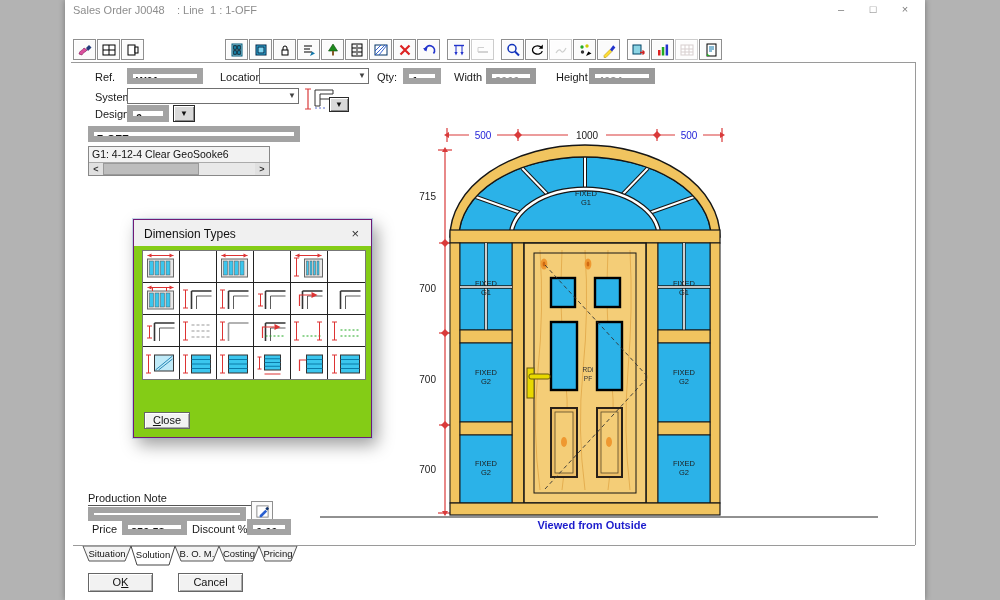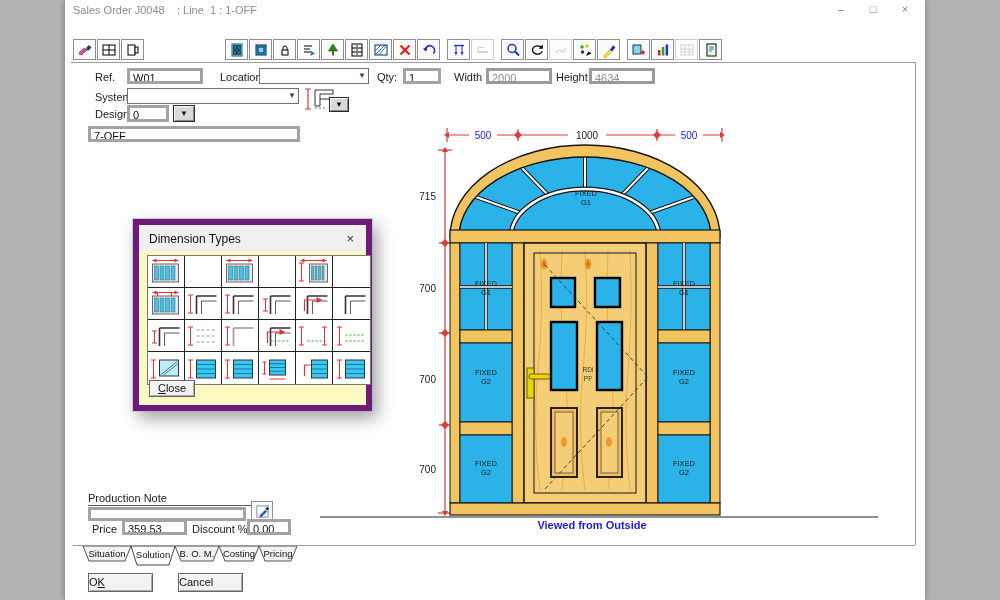--- a/index.html
+++ b/index.html
@@ -29,22 +29,22 @@
   .tbtn.disabled { opacity:.45; filter:grayscale(.8); }
   .tbtn svg { display:block; }
 
   
   .hline-top { position:absolute; left:6px; top:62px; width:844px; height:0;
     border-top:1px solid #9a9a9a; border-bottom:1px solid #fff; }
   .vline-right { position:absolute; left:850px; top:62px; width:0; height:483px; border-left:1px solid #9a9a9a; }
   .hline-bottom { position:absolute; left:8px; top:545px; width:842px; height:0; border-top:1px solid #9a9a9a; }
 
   .lbl { position:absolute; font-size:11px; color:#1a1a1a; white-space:pre; }
-  .inp { position:absolute; border:3px solid #a3a3a3; background:#fff; font-size:11px;
-    color:#111; padding:1px 3px; line-height:12px; white-space:pre; overflow:hidden; }
+  .inp { position:absolute; border:6px solid #a3a3a3; background:#fff; font-size:11px;
+    color:#111; padding:1px 3px; line-height:12px; white-space:pre; overflow:hidden;font-weight:bold; }
   .inp.dis { color:#909090; border-color:#9a9a9a; }
   .combo { position:absolute; border:1px solid #707070; background:#fff; font-size:11px;
     color:#111; padding:1px 16px 1px 3px; white-space:pre; overflow:hidden; }
   .combo .arr { position:absolute; right:2px; top:2px; font-size:8px; color:#444; }
   .dd3d { position:absolute; background:#d9d9d9; border:1px solid #2a2a2a;
     box-shadow:inset 1px 1px 0 #fff, inset -1px -1px 0 #8a8a8a;
     font-size:8px; color:#111; text-align:center; line-height:14px; }
 
   
   .glassbox { position:absolute; left:23px; top:146px; width:182px; height:30px;
@@ -60,41 +60,41 @@
   
   .pnlabel { position:absolute; left:23px; top:492px; width:180px; font-size:11px;
     color:#1a1a1a; border-bottom:1px solid #555; padding-bottom:1px; }
   .editbtn { position:absolute; left:186px; top:501px; width:22px; height:21px;
     background:#fbfbfb; border:1px solid #8f8f8f; display:flex; align-items:center; justify-content:center; }
 
   
   #drawing { position:absolute; left:250px; top:125px; }
 
   
-  .dialog { position:absolute; left:68px; top:219px; width:239px; height:192px;
-    background:#fef9c3; border:6px solid #701a75; z-index:50;
+  .dialog { position:absolute; left:68px; top:219px; width:239px; height:219px;
+    background:#84cc16; border:1px solid #701a75; z-index:50;
     box-shadow:0 0 0 1px rgba(150,185,220,.55), 5px 7px 16px rgba(0,0,0,.38); }
   .dialog .dtitlebar { position:absolute; left:0; top:0; width:100%; height:26px; background:#f0f0f0; }
   .dialog .dtitle { position:absolute; left:10px; top:7px; font-size:12px; color:#111; }
   .dialog .dclose { position:absolute; right:12px; top:6px; font-size:13px; color:#333; cursor:default; }
   .dgrid { position:absolute; left:8px; top:30px; width:224px; height:130px; background:#fff;
     border:1px solid #777; display:grid; grid-template-columns:repeat(6,1fr); grid-template-rows:repeat(4,1fr); }
   .dcell { border-right:1px solid #222; border-bottom:1px solid #222;
     display:flex; align-items:center; justify-content:center; overflow:hidden; background:#fff; }
   .dcell:nth-child(6n) { border-right:none; }
   .dcell:nth-child(n+19) { border-bottom:none; }
   .closebtn { position:absolute; left:10px; bottom:8px; width:46px; height:17px;
     background:#f2f2f2; border:1px solid #666; box-shadow:inset 1px 1px 0 #fff, inset -1px -1px 0 #aaa;
     font-size:11px; color:#111; text-align:center; line-height:15px; }
 
   
   #tabs { position:absolute; left:16px; top:546px; }
   .btn { position:absolute; width:65px; height:19px; background:#f2f2f2; border:1px solid #666;
     box-shadow:inset 1px 1px 0 #fff, inset -1px -1px 0 #aaa; font-size:11px; color:#111;
-    text-align:left; line-height:17px; }
+    text-align:center; line-height:17px; }
   .u { text-decoration:underline; }
 </style>
 </head>
 <body>
 
 <div class="desktop">
   <div class="window">
 
     <div class="titlebar">
       <span class="title">Sales Order J0048    : Line  1 : 1-OFF</span>
@@ -270,21 +270,21 @@
     <span class="lbl" style="left:30px;top:71px">Ref.</span>
     <div class="inp" style="left:62px;top:68px;width:76px;height:16px">W01</div>
     <span class="lbl" style="left:155px;top:71px">Location</span>
     <div class="combo" style="left:194px;top:68px;width:110px;height:16px">
       <span>Front Door</span>
       <span class="arr">▼</span>
     </div>
     <span class="lbl" style="left:312px;top:71px">Qty:</span>
     <div class="inp" style="left:338px;top:68px;width:38px;height:16px">1</div>
     <span class="lbl" style="left:389px;top:71px">Width</span>
-    <div class="inp dis" style="left:421px;top:68px;width:66px;height:16px">2000</div>
+    <div class="inp dis" style="left:421px;top:68px;width:50px;height:16px">2000</div>
     <span class="lbl" style="left:491px;top:71px">Height</span>
     <div class="inp dis" style="left:524px;top:68px;width:66px;height:16px">4634</div>
 
     <span class="lbl" style="left:30px;top:91px">System</span>
     <div class="combo" style="left:62px;top:88px;width:172px;height:16px">
       <span>SY04  Int.Glazed Doors</span>
       <span class="arr">▼</span>
     </div>
 
     <div style="position:absolute;left:238px;top:85px;width:54px;height:30px">
@@ -297,20 +297,28 @@
         <line x1="12" y1="23" x2="24" y2="23" stroke="#5a6fd0" stroke-dasharray="2 2"></line>
       </svg>
       <div class="dd3d" style="left:26px;top:12px;width:20px;height:15px"><span>▼</span></div>
     </div>
 
     <span class="lbl" style="left:30px;top:108px">Design</span>
     <div class="inp" style="left:62px;top:105px;width:42px;height:17px">0</div>
     <div class="dd3d" style="left:108px;top:105px;width:22px;height:17px;line-height:16px"><span>▼</span></div>
 
     <div class="inp" style="left:23px;top:126px;width:212px;height:16px">7-OFF</div>
+    <div class="glassbox">
+      <span class="gtext">G1: 4-12-4 Clear GeoSooke6</span>
+      <div class="gscroll">
+        <span class="sbtn">&lt;</span>
+        <span class="thumb"></span>
+        <span class="sbtn right">&gt;</span>
+      </div>
+    </div>
 
     <svg id="drawing" width="600" height="410" viewBox="0 0 600 410">
 
       <line x1="5" y1="392" x2="563" y2="392" stroke="#222" stroke-width="1"></line>
 
       <g stroke="#d93a3a" stroke-width="1.2">
         <line x1="132" y1="10" x2="407" y2="10"></line>
         <line x1="132" y1="3" x2="132" y2="17"></line>
           <line x1="407" y1="3" x2="407" y2="17"></line>
         <line x1="203" y1="4" x2="203" y2="16"></line>

